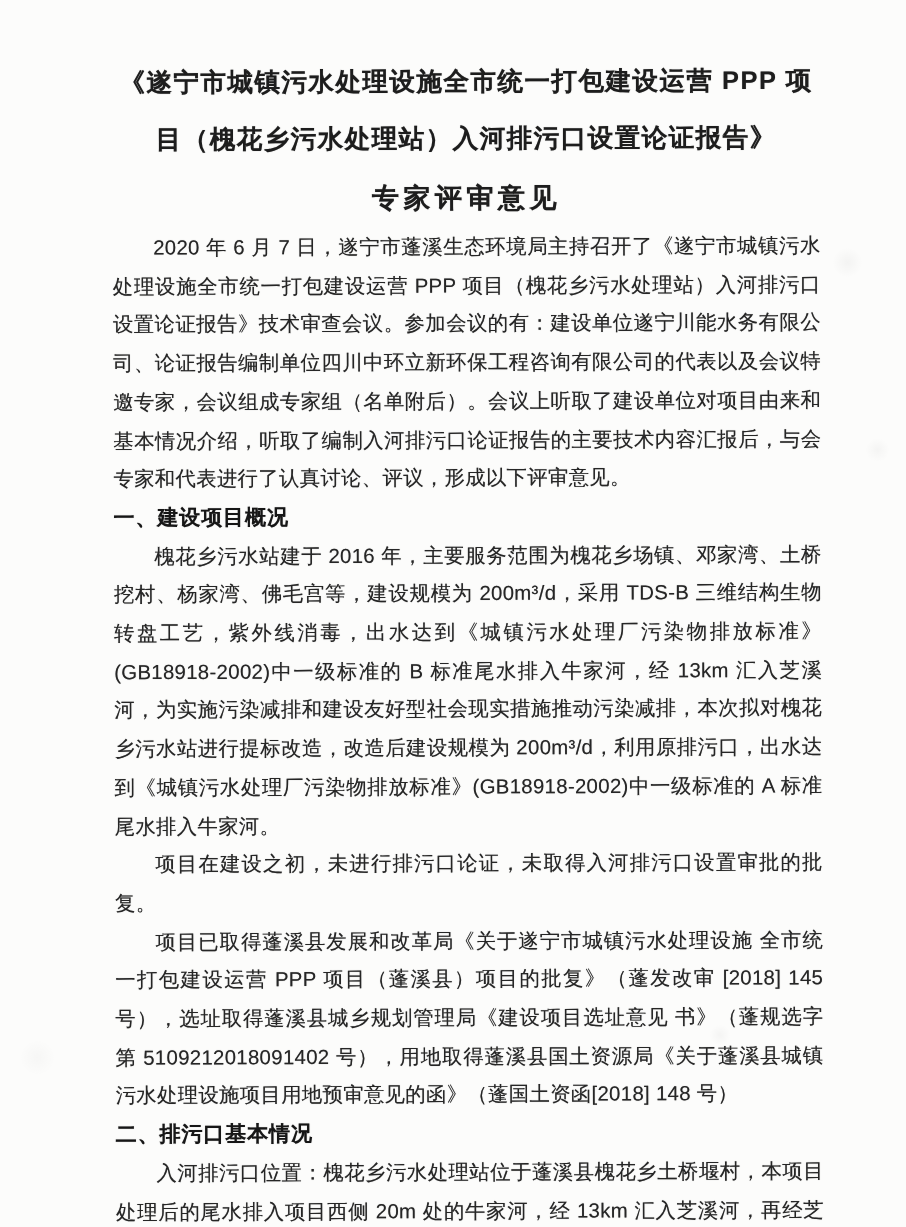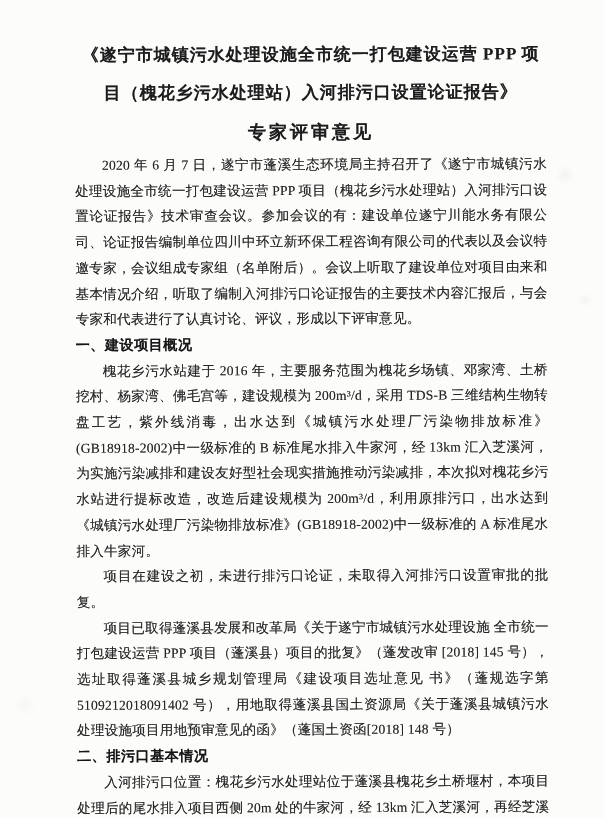--- a/index.html
+++ b/index.html
@@ -13,21 +13,21 @@
     height: 818px;
     margin: 0;
     background: #fcfcfb;
     
     background-image:
       radial-gradient(circle at 565px 175px, rgba(0,0,0,0.035), transparent 10px),
       radial-gradient(circle at 585px 300px, rgba(0,0,0,0.03), transparent 8px),
       radial-gradient(circle at 25px 705px, rgba(0,0,0,0.025), transparent 12px),
       radial-gradient(circle at 480px 690px, rgba(0,0,0,0.03), transparent 7px);
     overflow: hidden;
-    font-family: Liberation Serif, serif;
+    font-family: Liberation Sans, sans-serif;
     color: #262626;
   }
   .content {
     position: absolute;
     left: 76px;
     right: 56px;
     top: 0;
     transform: rotate(-0.2deg);
     text-shadow: 0 0 0.5px rgba(45,45,45,0.55);
   }

